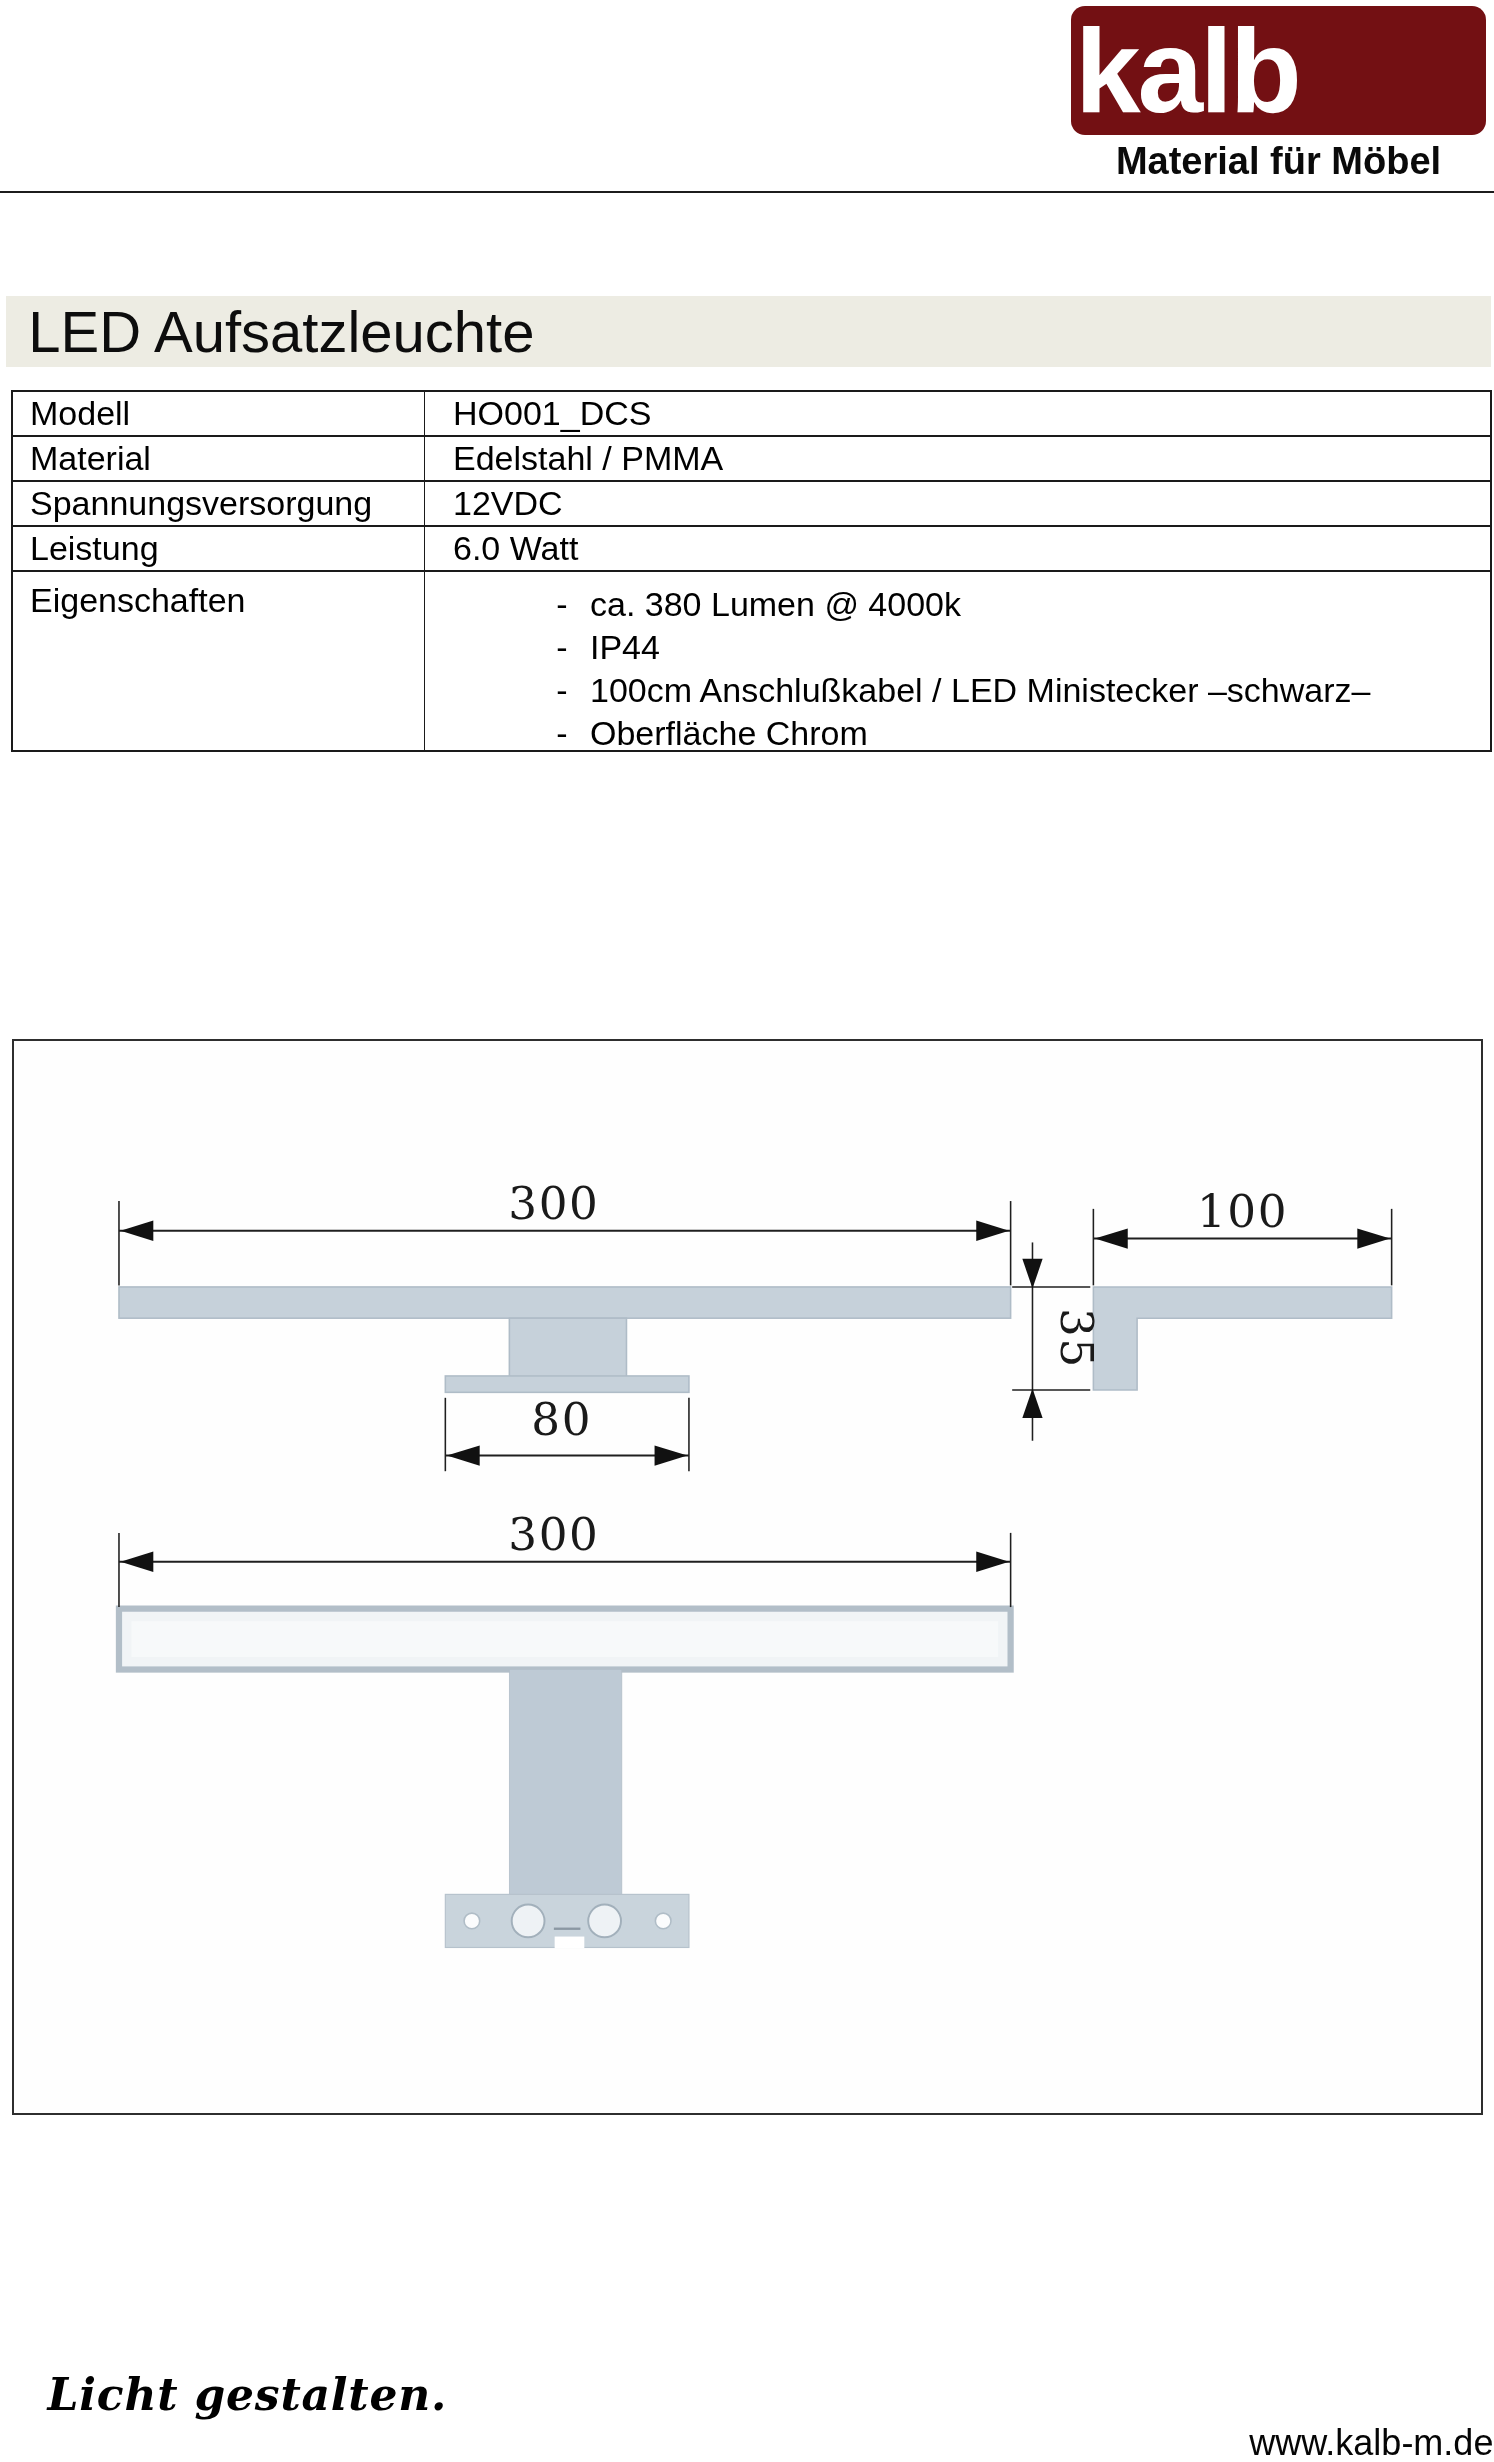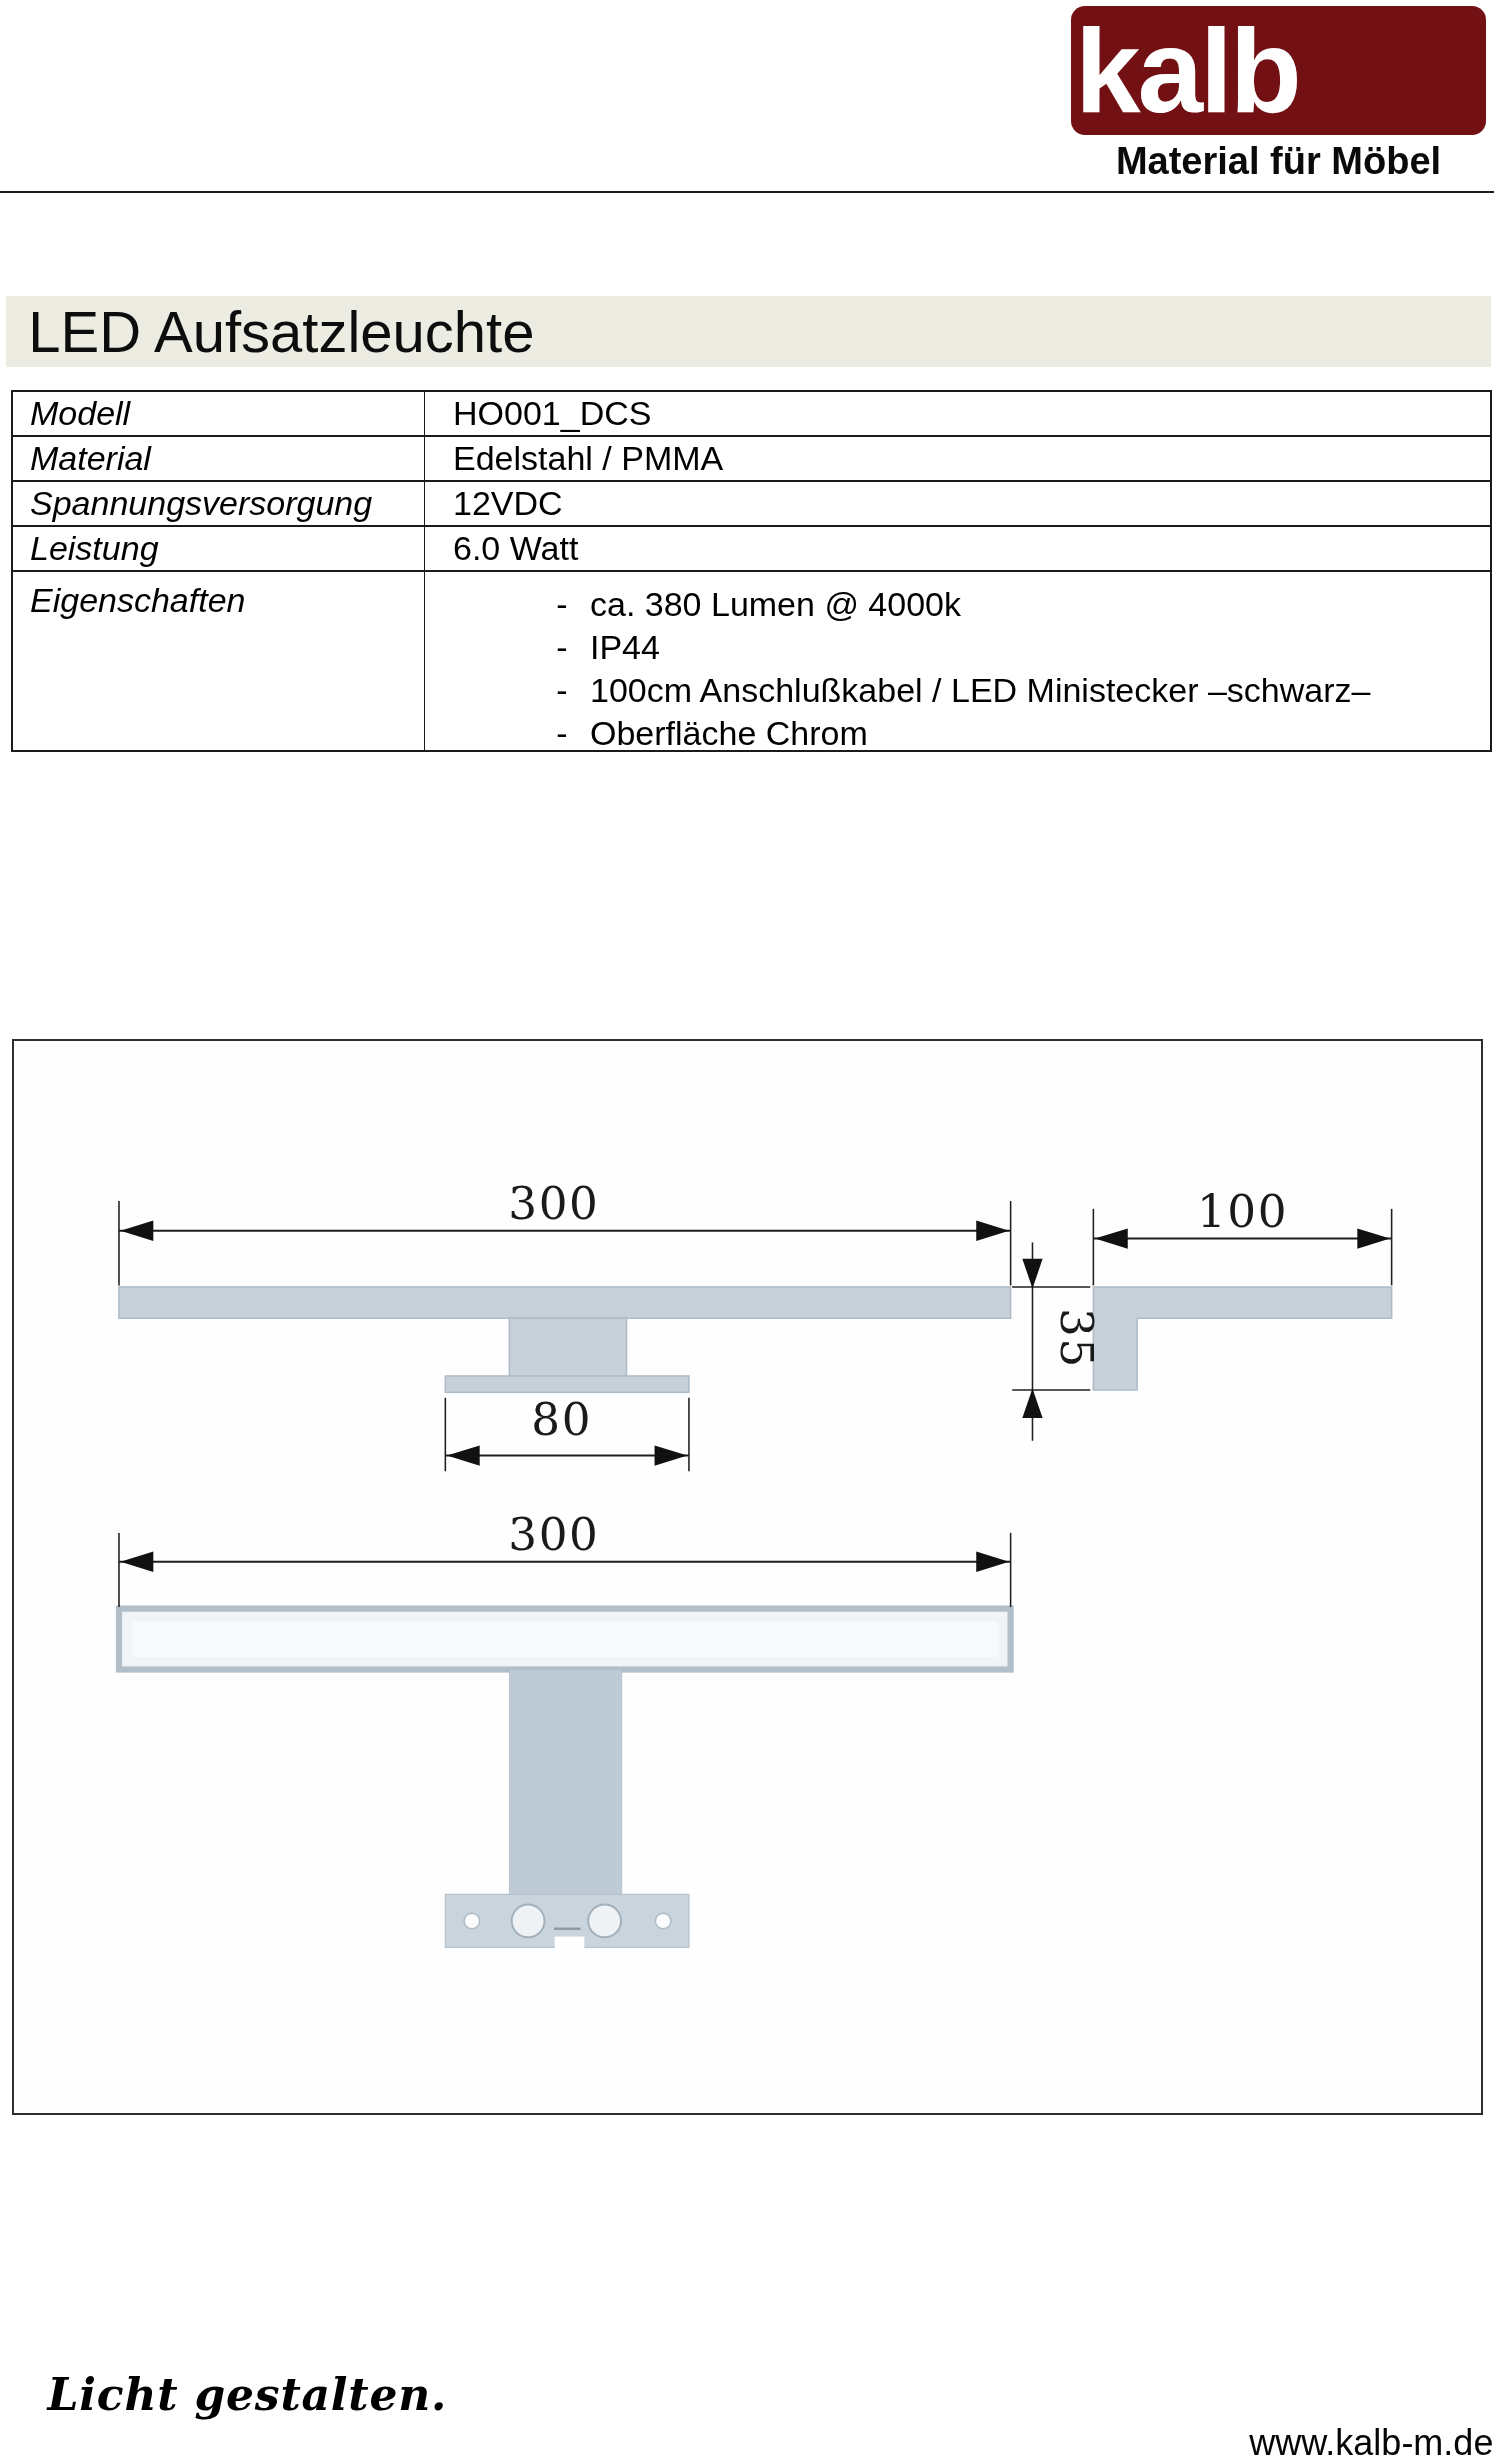--- a/index.html
+++ b/index.html
@@ -30,21 +30,21 @@
   
   .spec-table{
     position:absolute;left:11px;top:390px;width:1481px;box-sizing:border-box;
     border:2.4px solid #1a1a1a;font-size:34px;
   }
   .spec-row{display:flex;border-bottom:2.4px solid #1a1a1a;height:45px;box-sizing:border-box;}
   .spec-row:last-child{border-bottom:none;}
   .spec-row.features-row{height:178px;gap:27px;}
   .spec-label{
     width:412px;box-sizing:border-box;border-right:1.6px solid #1a1a1a;
-    display:flex;align-items:center;padding-left:17px;flex-shrink:0;font-style:italic;
+    display:flex;align-items:center;padding-left:17px;flex-shrink:0;
   }
   .features-row .spec-label{align-items:flex-start;padding-top:9.4px;}
   .spec-value{flex:1;display:flex;align-items:center;padding-left:28px;}
   .features-list{flex:1;padding-top:11px;}
   .feature-line{display:flex;height:43px;align-items:center;}
   .feature-dash{width:56px;text-align:center;padding-left:82px;flex-shrink:0;}
   .feature-text{padding-left:0px;}
   
   .drawing-svg{
     position:absolute;left:11.8px;top:1039px;width:1471px;height:1076px;

